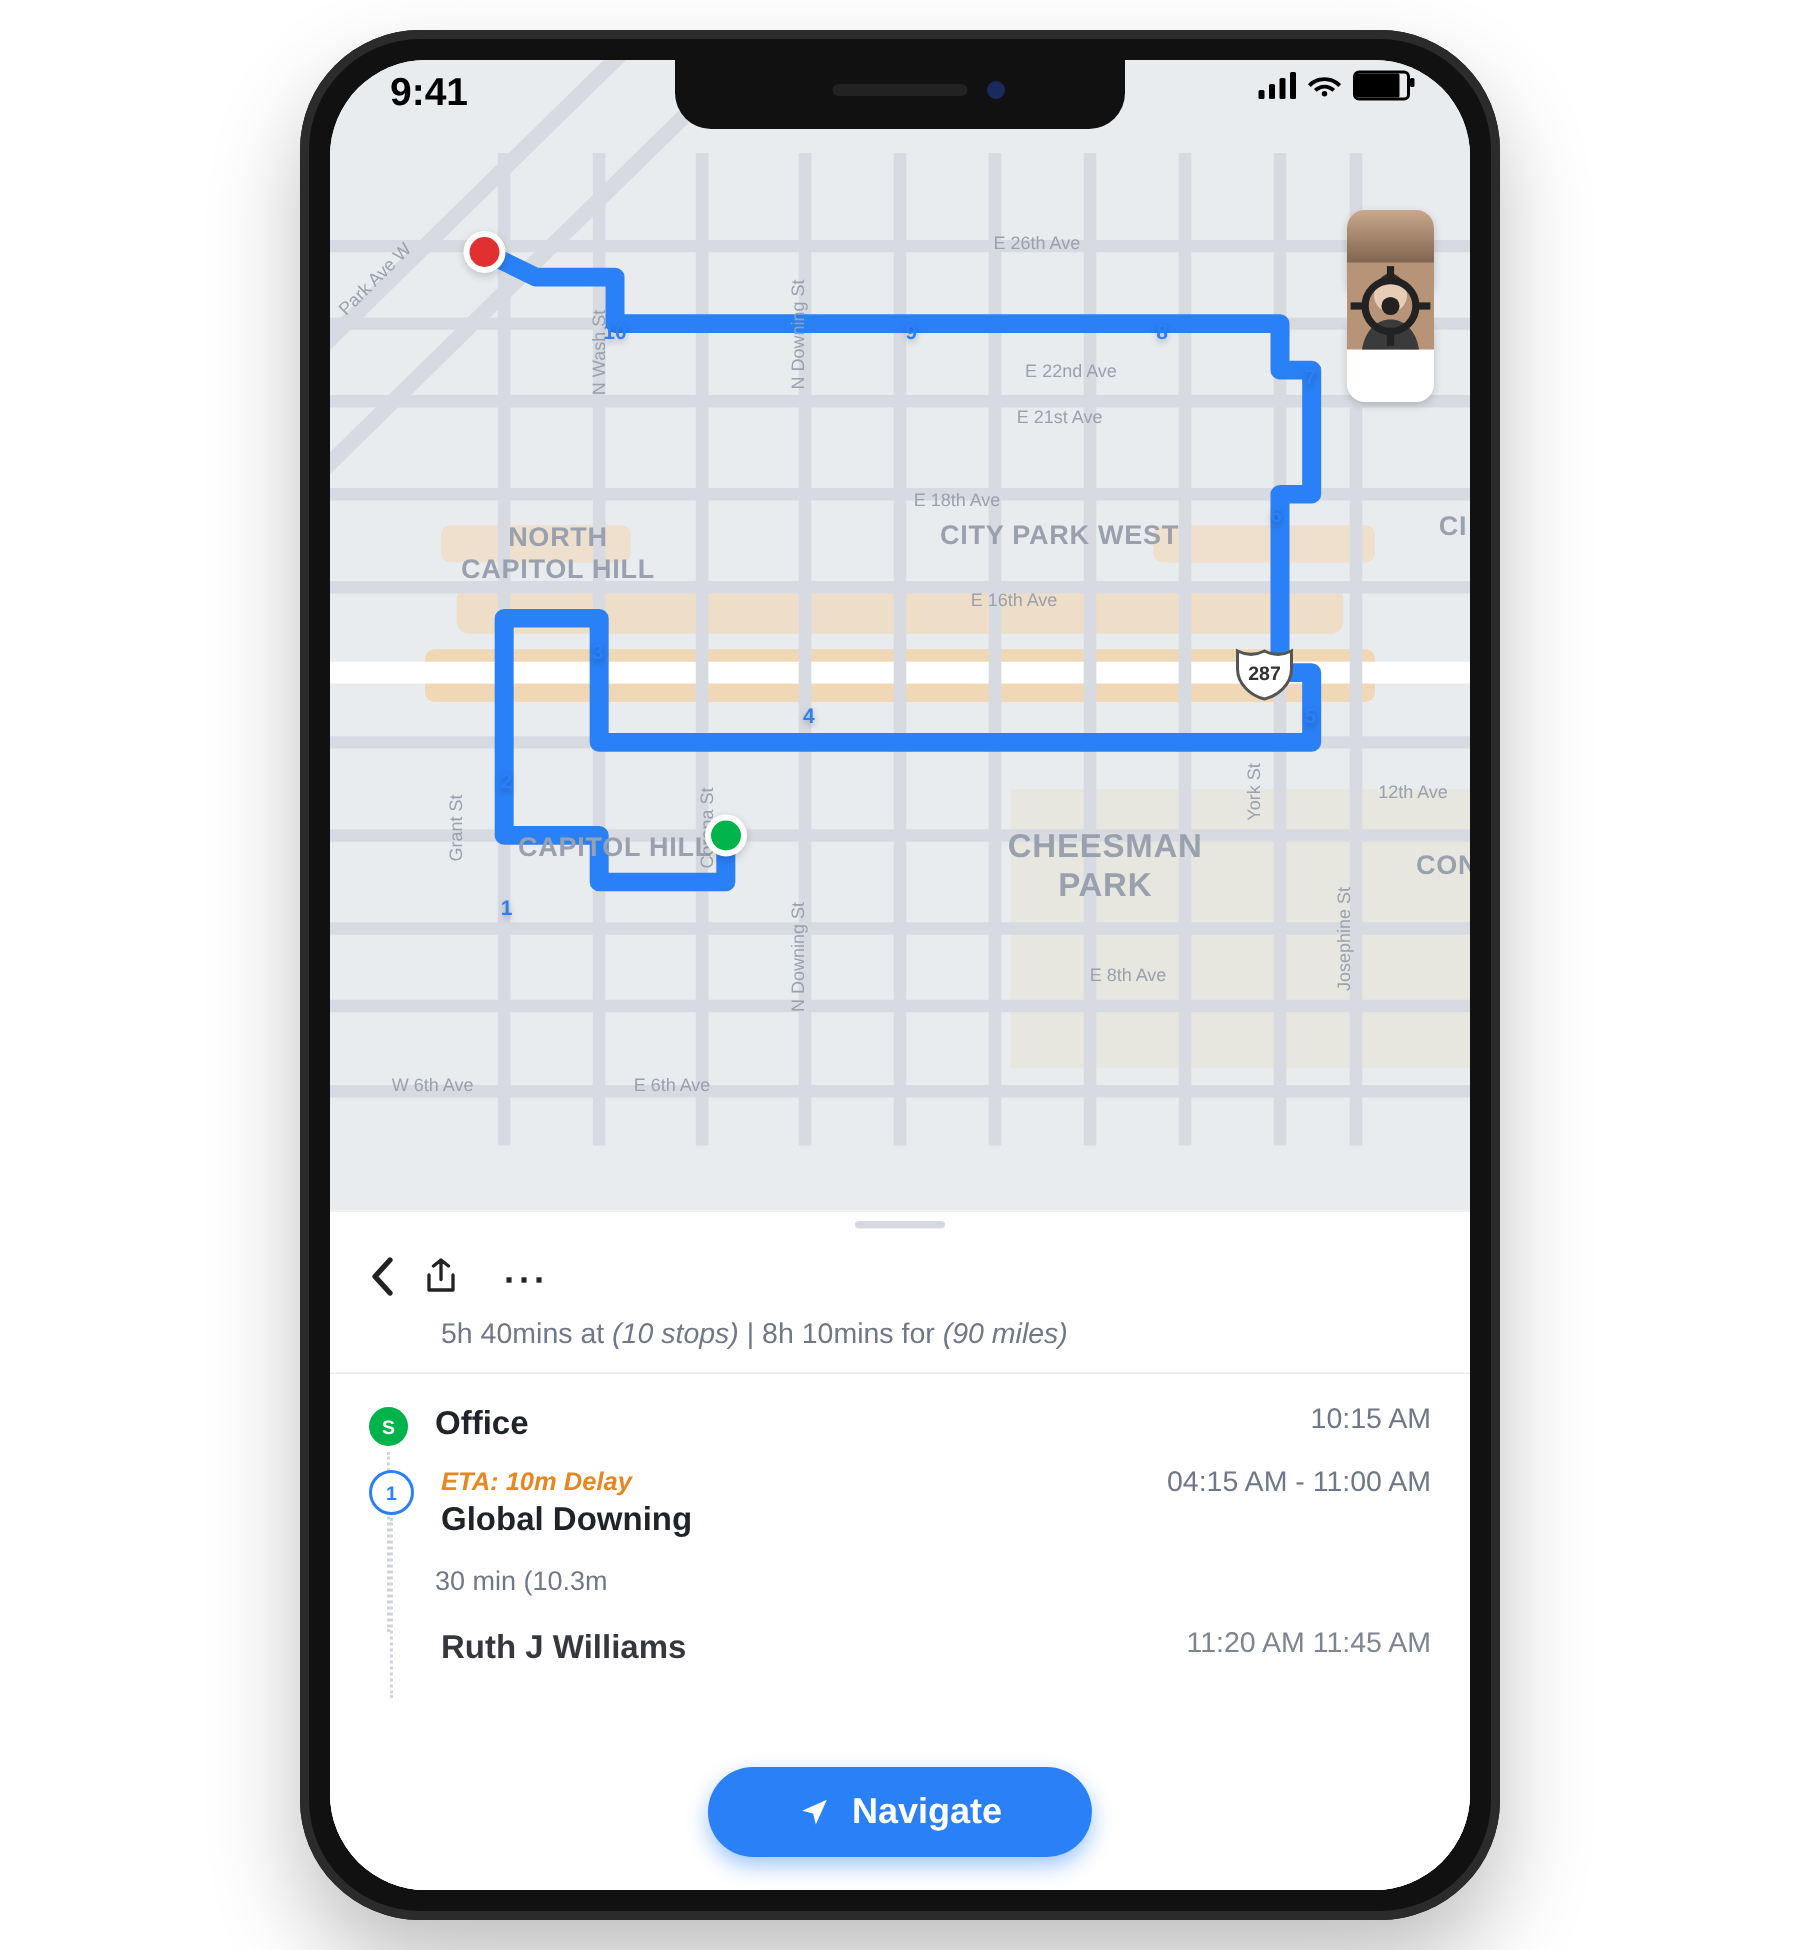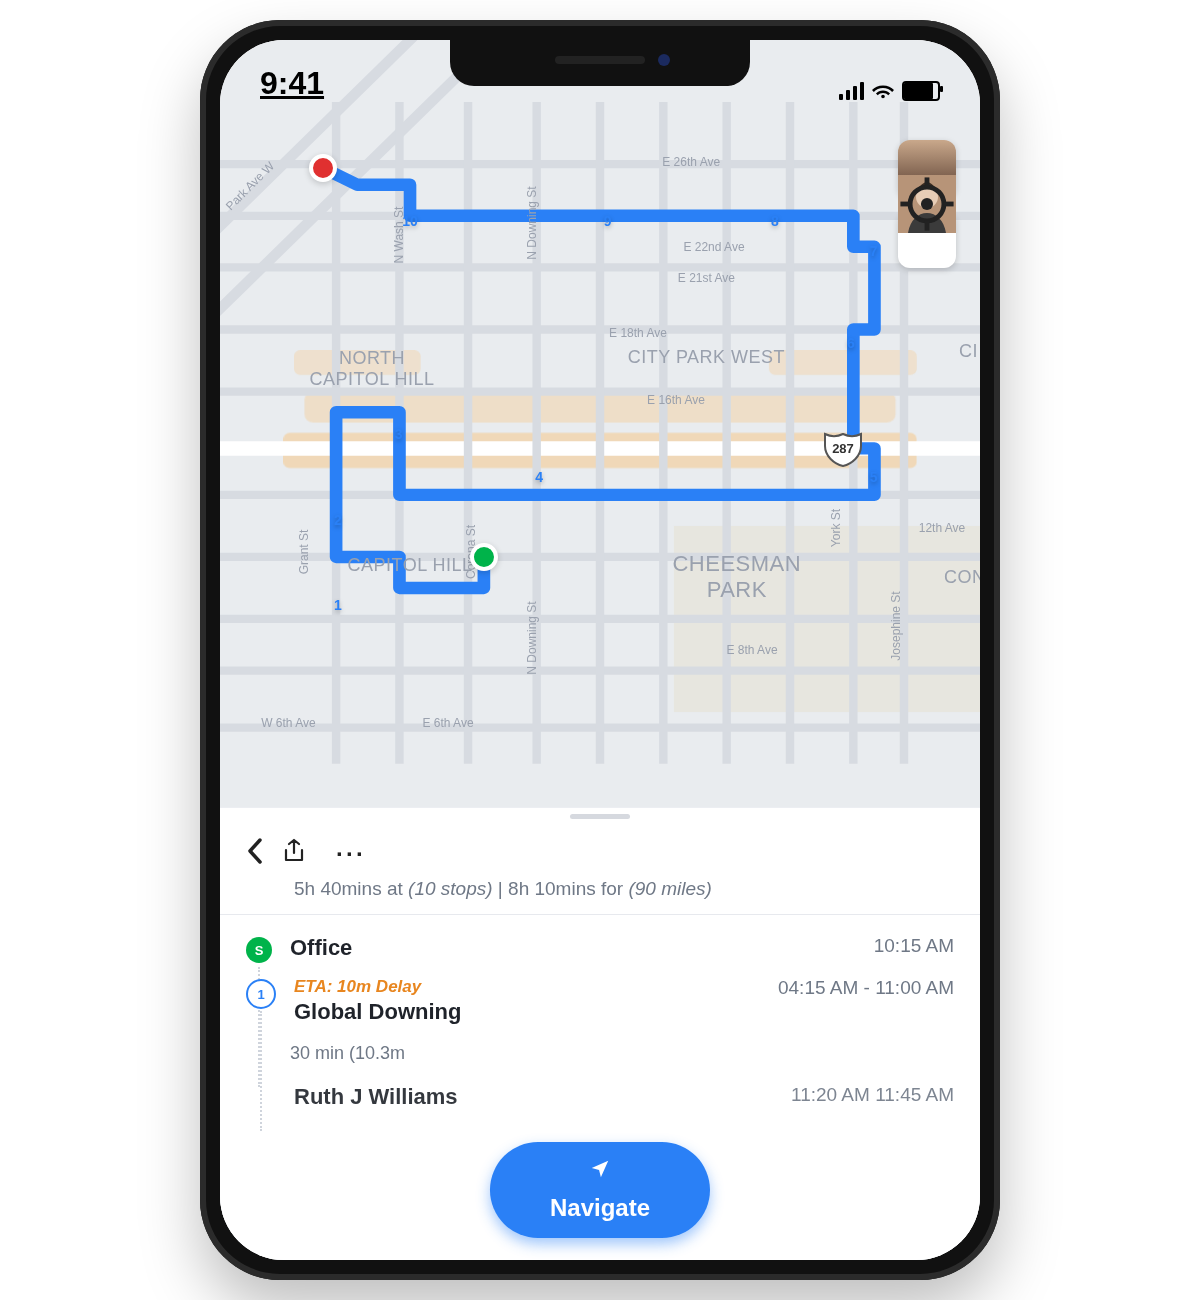--- a/index.html
+++ b/index.html
@@ -21,21 +21,21 @@
   .stage{width:1200px;height:1300px;position:relative;display:flex;align-items:center;justify-content:center;}
   
   .phone{width:760px;height:1220px;border-radius:80px;background:#111;box-shadow:0 30px 60px rgba(0,0,0,.25), inset 0 0 0 6px #2b2b2b;padding:20px;position:relative;}
   .phone::after{content:"";position:absolute;left:50%;bottom:34px;transform:translateX(-50%);width:220px;height:6px;border-radius:3px;background:#0a0a0a;}
   .screen{width:100%;height:100%;border-radius:64px;overflow:hidden;background:#fff;position:relative;}
   .notch{position:absolute;top:0;left:50%;transform:translateX(-50%);width:300px;height:46px;background:#111;border-bottom-left-radius:24px;border-bottom-right-radius:24px;z-index:50;}
   .notch::before{content:"";position:absolute;left:50%;top:16px;transform:translateX(-50%);width:90px;height:8px;border-radius:4px;background:#222;}
   .notch::after{content:"";position:absolute;right:80px;top:14px;width:12px;height:12px;border-radius:50%;background:#1b2a5e;}
 
   
-  .status{position:absolute;top:0;left:0;right:0;height:56px;display:flex;align-items:flex-end;justify-content:space-between;padding:6px 40px 0;z-index:40;font-weight:700;font-size:32px;color:#000;text-decoration:underline;}
+  .status{position:absolute;top:0;left:0;right:0;height:56px;display:flex;align-items:flex-start;justify-content:space-between;padding:6px 40px 0;z-index:40;font-weight:700;font-size:26px;color:#000;}
   .status .right{display:flex;align-items:center;gap:8px;}
   .sig{display:flex;align-items:flex-end;gap:3px;}
   .sig i{width:4px;background:#000;border-radius:1px;}
   .sig i:nth-child(1){height:6px}.sig i:nth-child(2){height:10px}.sig i:nth-child(3){height:14px}.sig i:nth-child(4){height:18px}
   .wifi{width:22px;height:22px;}
   .batt{width:34px;height:16px;border:2px solid #000;border-radius:4px;position:relative;}
   .batt::after{content:"";position:absolute;right:-5px;top:3px;width:3px;height:6px;background:#000;border-radius:1px;}
   .batt i{display:block;height:100%;width:85%;background:#000;border-radius:1px;}
 
   
@@ -47,21 +47,21 @@
   .chip.avatar svg{width:100%;height:100%;}
 
   .pin{position:absolute;transform:translate(-50%,-100%);z-index:15;filter:drop-shadow(0 2px 2px rgba(0,0,0,.25));}
   .pin svg{display:block;}
   .pin .lbl{position:absolute;left:50%;top:8px;transform:translateX(-50%);font-size:14px;font-weight:700;color:var(--blue);}
   .dot{position:absolute;transform:translate(-50%,-50%);width:20px;height:20px;border-radius:50%;border:4px solid #fff;box-shadow:var(--shadow);z-index:15;}
   .dot.red{background:var(--red);}
   .dot.green{background:var(--green);}
 
   .hwy{position:absolute;transform:translate(-50%,-50%);width:40px;height:38px;z-index:14;}
-  .map-label{position:absolute;transform:translate(-50%,-50%);color:#9aa1ae;white-space:nowrap;letter-spacing:.5px;text-align:center;font-weight:400}
+  .map-label{position:absolute;transform:translate(-50%,-50%);color:#9aa1ae;white-space:nowrap;letter-spacing:.5px;text-align:center;font-weight:700}
   .map-label.small{font-size:12px;font-weight:500;letter-spacing:0;}
   .map-label.v{writing-mode:vertical-rl;transform:translate(-50%,-50%) rotate(180deg);}
 
   
   .sheet{position:absolute;left:0;right:0;bottom:0;height:452px;background:#fff;z-index:30;display:flex;flex-direction:column;border-top:1px solid #eceef2;}
   .grab{width:60px;height:5px;border-radius:3px;background:#d6d9df;margin:6px auto 0;}
   .hdr{display:flex;align-items:center;padding:18px 26px 4px;gap:18px;}
   .back{font-size:30px;color:#222;line-height:1;}
   .title{font-size:30px;font-weight:700;flex:1;color:#1f232a;}
   .hicons{display:flex;gap:30px;font-size:24px;color:#222;align-items:center;}
@@ -74,21 +74,21 @@
   .badge{width:26px;height:26px;border-radius:50%;display:flex;align-items:center;justify-content:center;font-weight:700;font-size:13px;flex:0 0 26px;margin-top:2px;position:relative;}
   .badge.s{background:var(--green);color:#fff;}
   .badge.o{background:#fff;border:2px solid var(--blue);color:var(--blue);}
   .badge .trail{position:absolute;top:30px;left:50%;transform:translateX(-50%);border-left:2px dotted #cfd4dc;height:120px;}
   .rmain{flex:1;}
   .rname{font-size:22px;font-weight:700;color:#1f232a;}
   .eta{font-size:17px;font-weight:700;font-style:italic;color:var(--orange);margin-bottom:2px;}
   .rtime{font-size:19px;color:var(--muted);white-space:nowrap;}
   .seg{color:var(--muted);font-size:18px;padding:18px 0 6px 44px;}
 
-  .nav{position:absolute;left:50%;bottom:22px;transform:translateX(-50%);background:var(--blue);color:#fff;border:none;border-radius:999px;padding:16px 60px;font-size:24px;font-weight:700;display:flex;align-items:center;gap:14px;box-shadow:0 6px 14px rgba(42,128,246,.45);z-index:40;flex-direction:column;}
+  .nav{position:absolute;left:50%;bottom:22px;transform:translateX(-50%);background:var(--blue);color:#fff;border:none;border-radius:999px;padding:16px 60px;font-size:24px;font-weight:700;display:flex;align-items:center;gap:14px;box-shadow:0 6px 14px rgba(42,128,246,.45);z-index:40;}
   .nav svg{width:22px;height:22px;}
 </style>
 </head>
 <body>
 
 <div class="stage">
   <div class="phone">
     <div class="screen">
       <div class="notch"></div>
 

